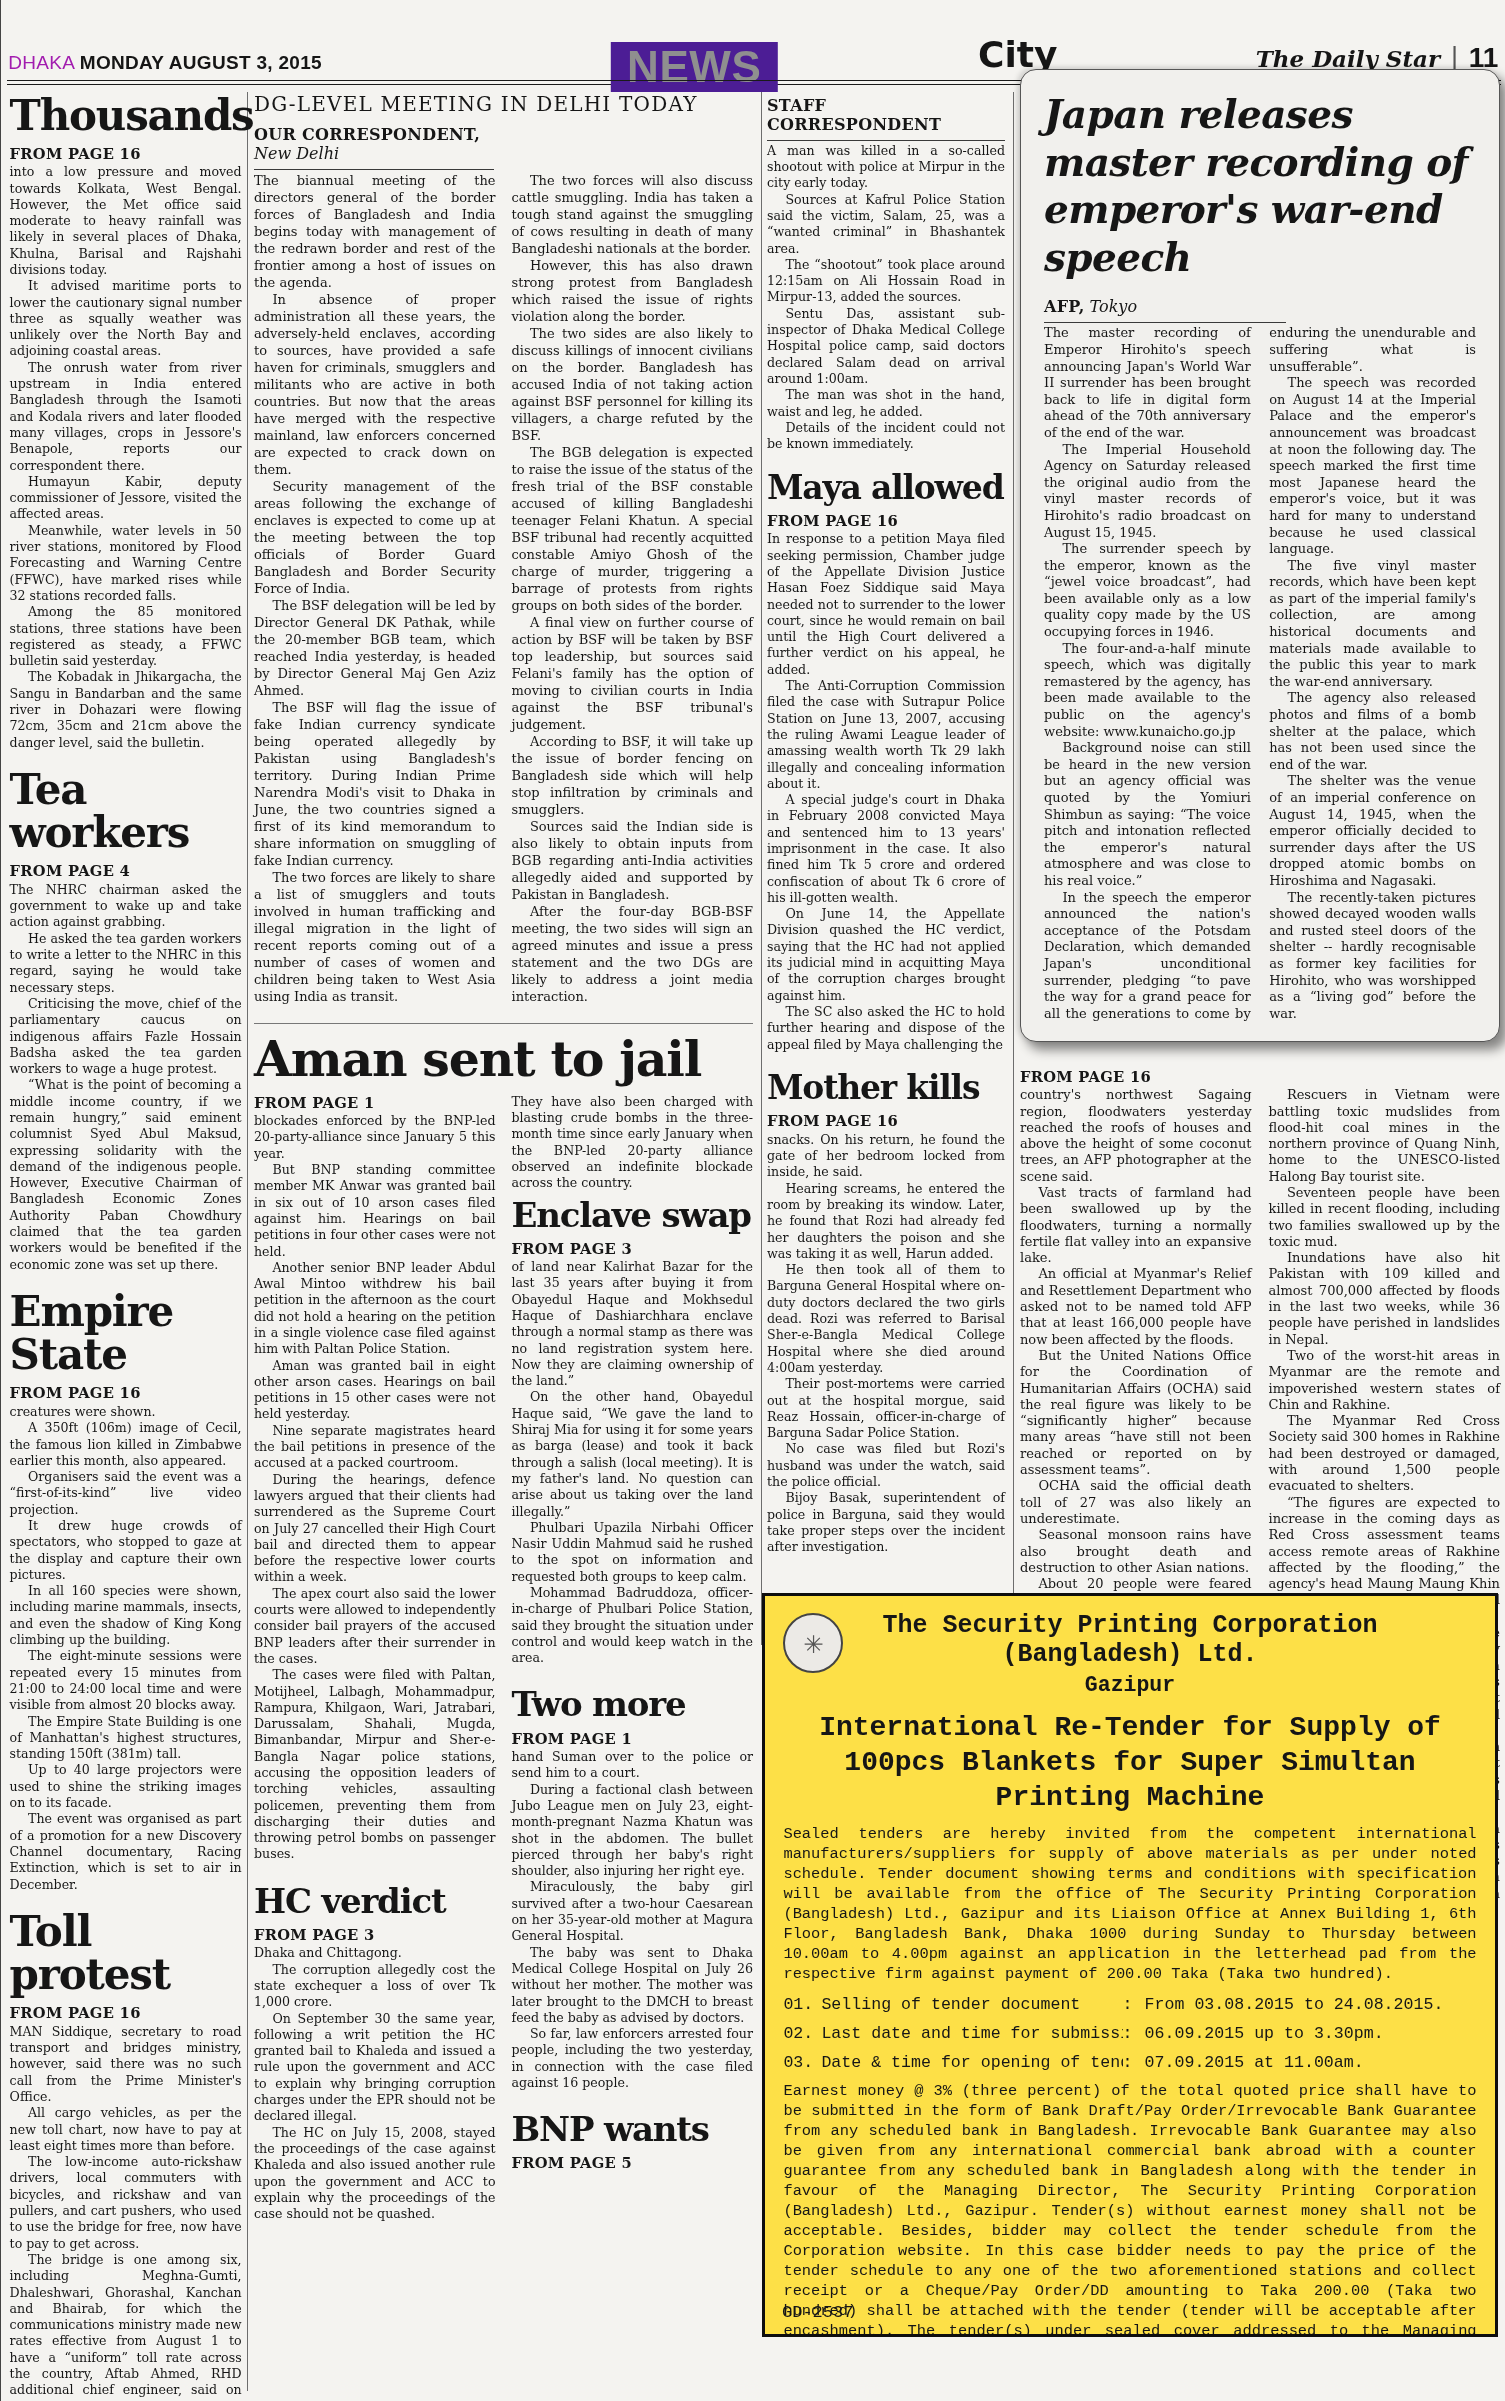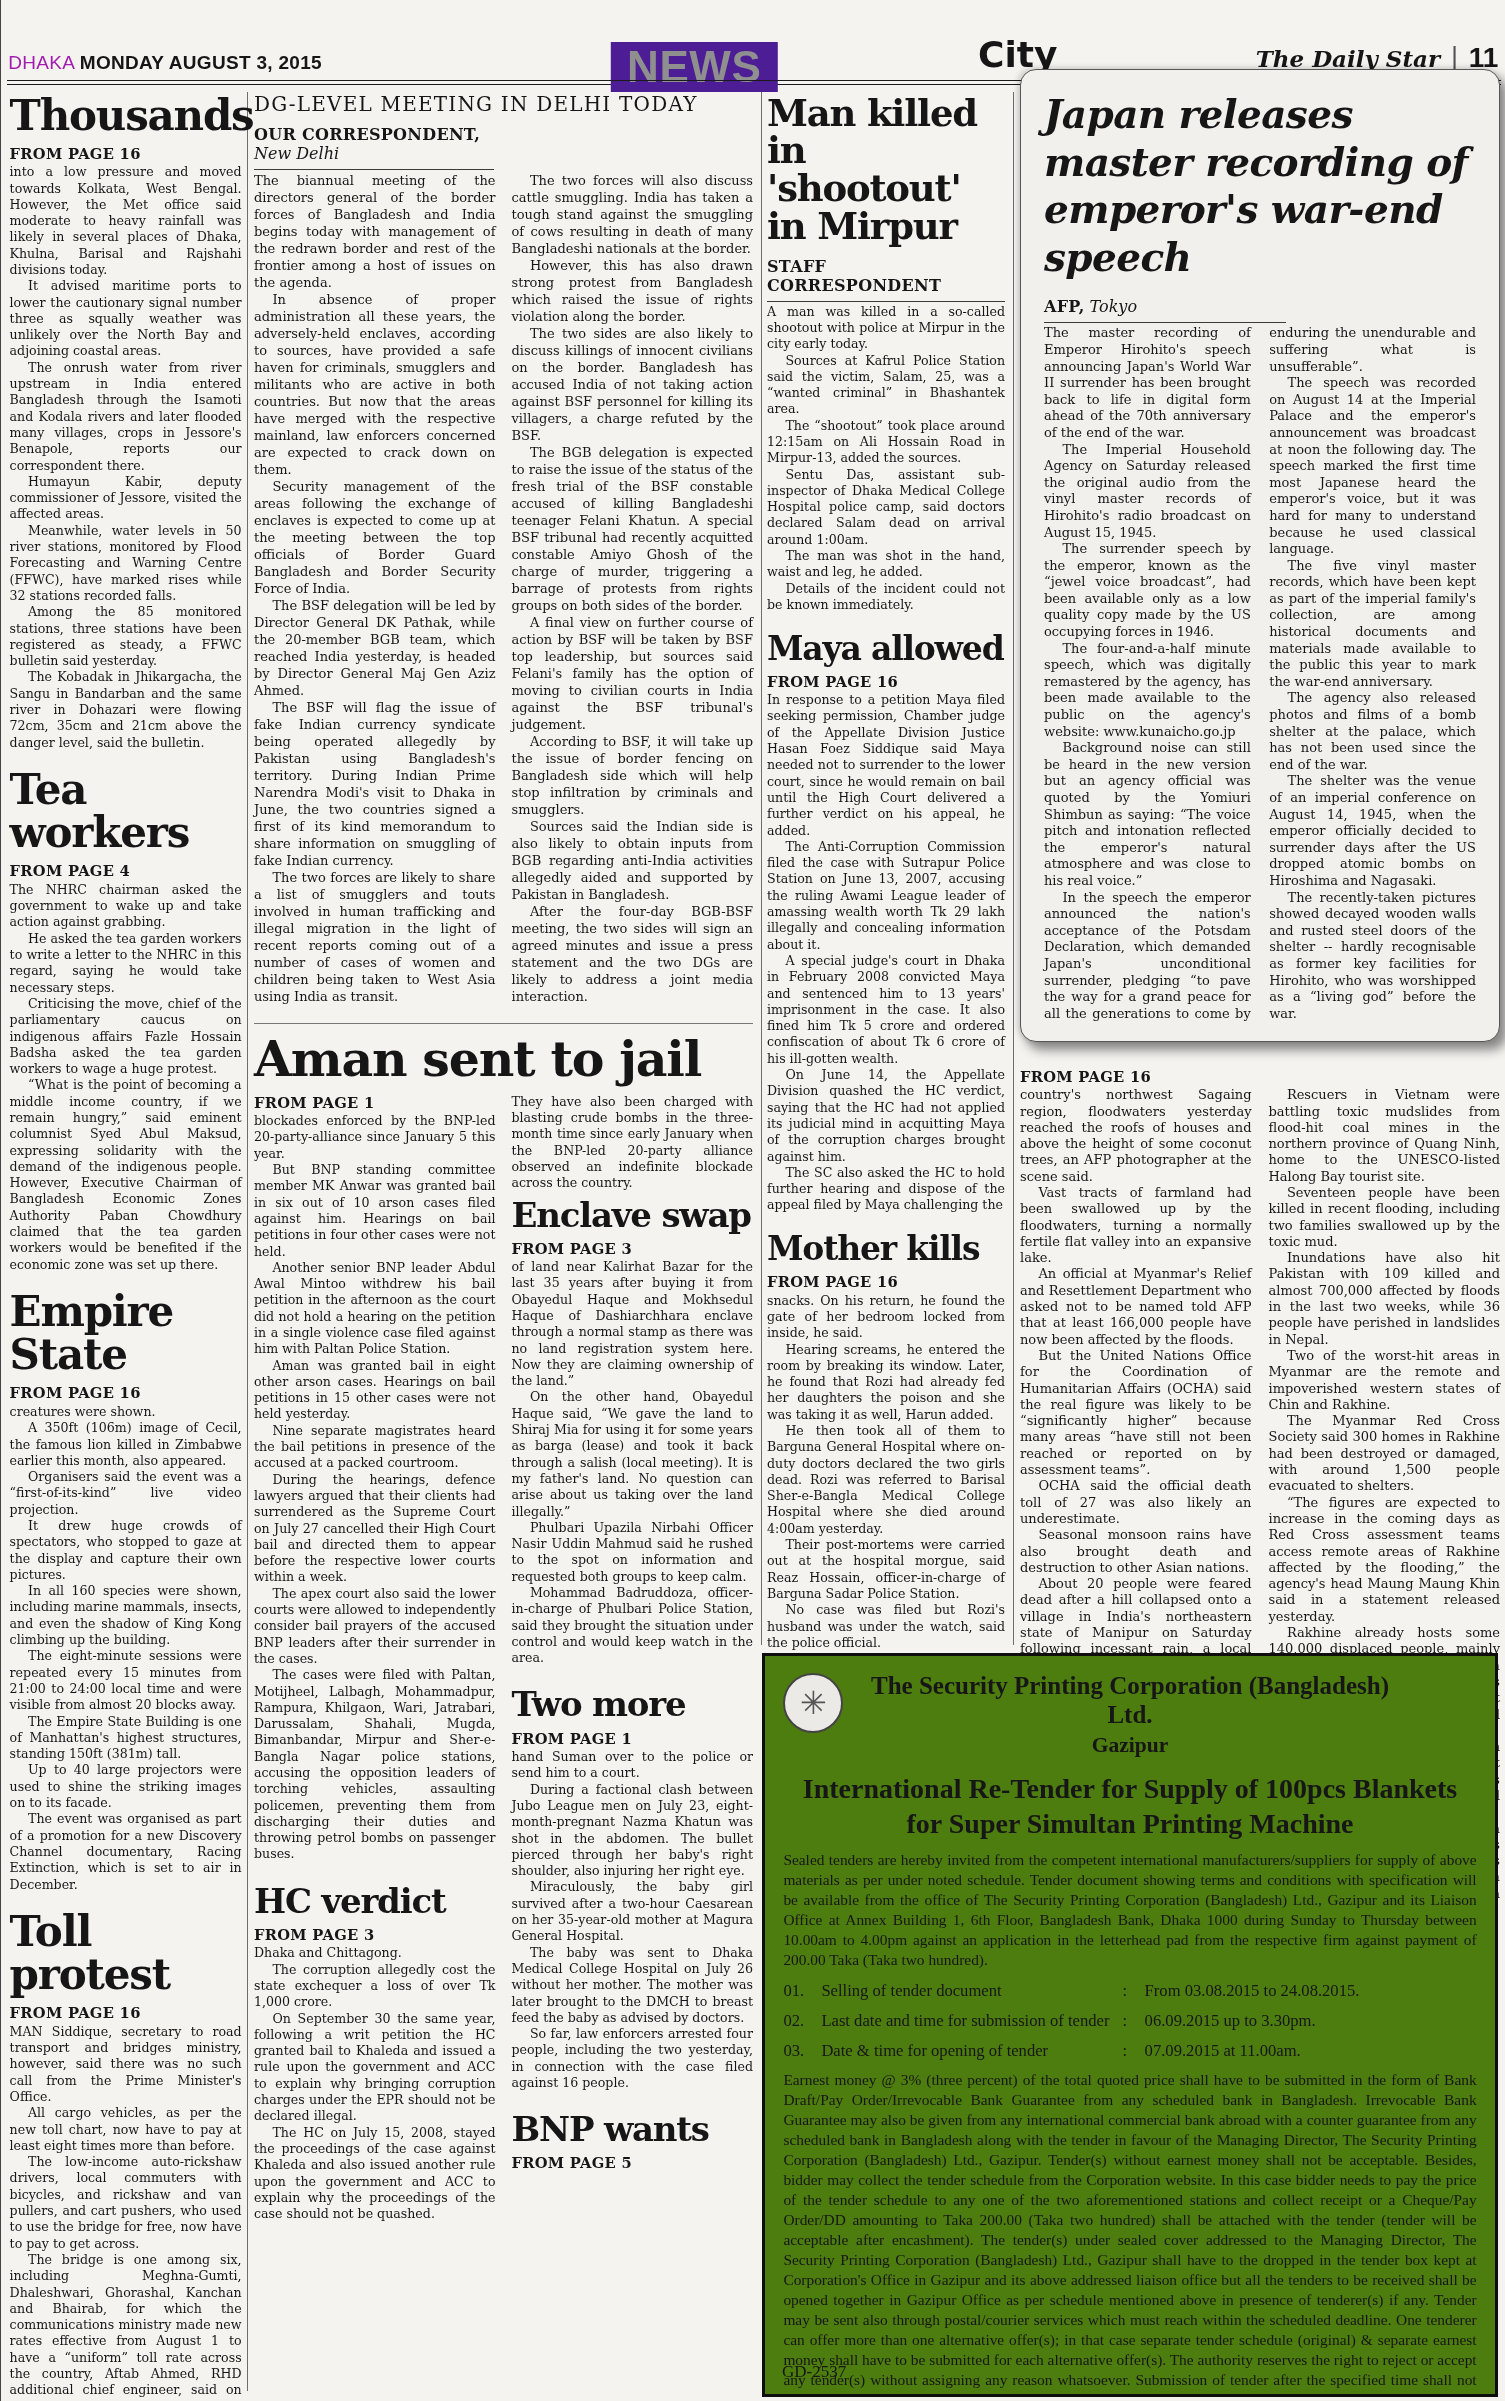--- a/index.html
+++ b/index.html
@@ -48,23 +48,23 @@
   
   .japan{background:#f1f0ed;border:1.2px solid #565656;border-radius:16px;
          box-shadow:6.1px 7.4px 11px rgba(0,0,0,.45),-2.5px -1.8px 4.9px rgba(0,0,0,.12);
          padding:21px 23px 18.4px;margin-bottom:26px;}
   .h-japan{font-style:italic;font-weight:600;font-size:39px;line-height:1.22;letter-spacing:-0.6px;margin:0 0 12.3px;}
   .japan .byline{width:56%;}
   .jp-body{column-count:2;column-gap:18.4px;font-size:13px;line-height:16.6px;}
   .h-floods{font-size:45px;margin:0 0 4.9px;}
   .fl-body{column-count:2;column-gap:17px;font-size:13px;line-height:16.3px;}
   
-  .ad{position:absolute;left:761px;top:1653px;width:736px;height:744px;border:3.1px solid #0e0e0e;
-      background:#4d7c0f;box-sizing:border-box;padding:14.7px 18.4px;overflow:hidden;
-      font-family:Liberation Serif, serif;}
+  .ad{position:absolute;left:761px;top:1593px;width:736px;height:744px;border:3.1px solid #0e0e0e;
+      background:#fde047;box-sizing:border-box;padding:14.7px 18.4px;overflow:hidden;
+      font-family:Liberation Mono, monospace;}
   .ad-head{position:relative;text-align:center;padding:0 74px;}
   .ad-logo{position:absolute;left:0;top:2.5px;width:56px;height:56px;border:2.5px solid #444;border-radius:50%;
            display:flex;align-items:center;justify-content:center;color:#555;font-size:32px;background:#eceae6;}
   .ad-logo::after{content:"✳";}
   .ad-company{font-size:25px;font-weight:700;line-height:1.18;}
   .ad-place{font-size:21.5px;font-weight:700;margin-top:3.7px;}
   .ad-title{font-size:28px;font-weight:700;line-height:1.25;text-align:center;margin:12.3px 0 9.8px;}
   .ad-intro{font-size:15.4px;line-height:20px;text-align:justify;}
   .ad-items{display:grid;grid-template-columns:38px 1fr 22px 332px;row-gap:9.8px;font-size:16.6px;margin:11px 0 8.6px;}
   .ad-cell{white-space:nowrap;overflow:hidden;}
@@ -228,21 +228,20 @@
             <p class="tag">FROM PAGE 5</p>
 
           </article>
         </div>
       </div>
     </article>
   </section>
 
   <section class="col" style="left:766px;width:238px">
     <article>
-      <h1 class="hl h-c3" style="font-size:37px">Man killed in 'shootout' in Mirpur</h1>
       <div class="byline">
         <span class="by-name">STAFF CORRESPONDENT</span>
       </div>
       <div class="paras">
           <p>A man was killed in a so-called shootout with police at Mirpur in the city early today.</p>
           <p>Sources at Kafrul Police Station said the victim, Salam, 25, was a “wanted criminal” in Bhashantek area.</p>
           <p>The “shootout” took place around 12:15am on Ali Hossain Road in Mirpur-13, added the sources.</p>
           <p>Sentu Das, assistant sub-inspector of Dhaka Medical College Hospital police camp, said doctors declared Salam dead on arrival around 1:00am.</p>
           <p>The man was shot in the hand, waist and leg, he added.</p>
           <p>Details of the incident could not be known immediately.</p>

